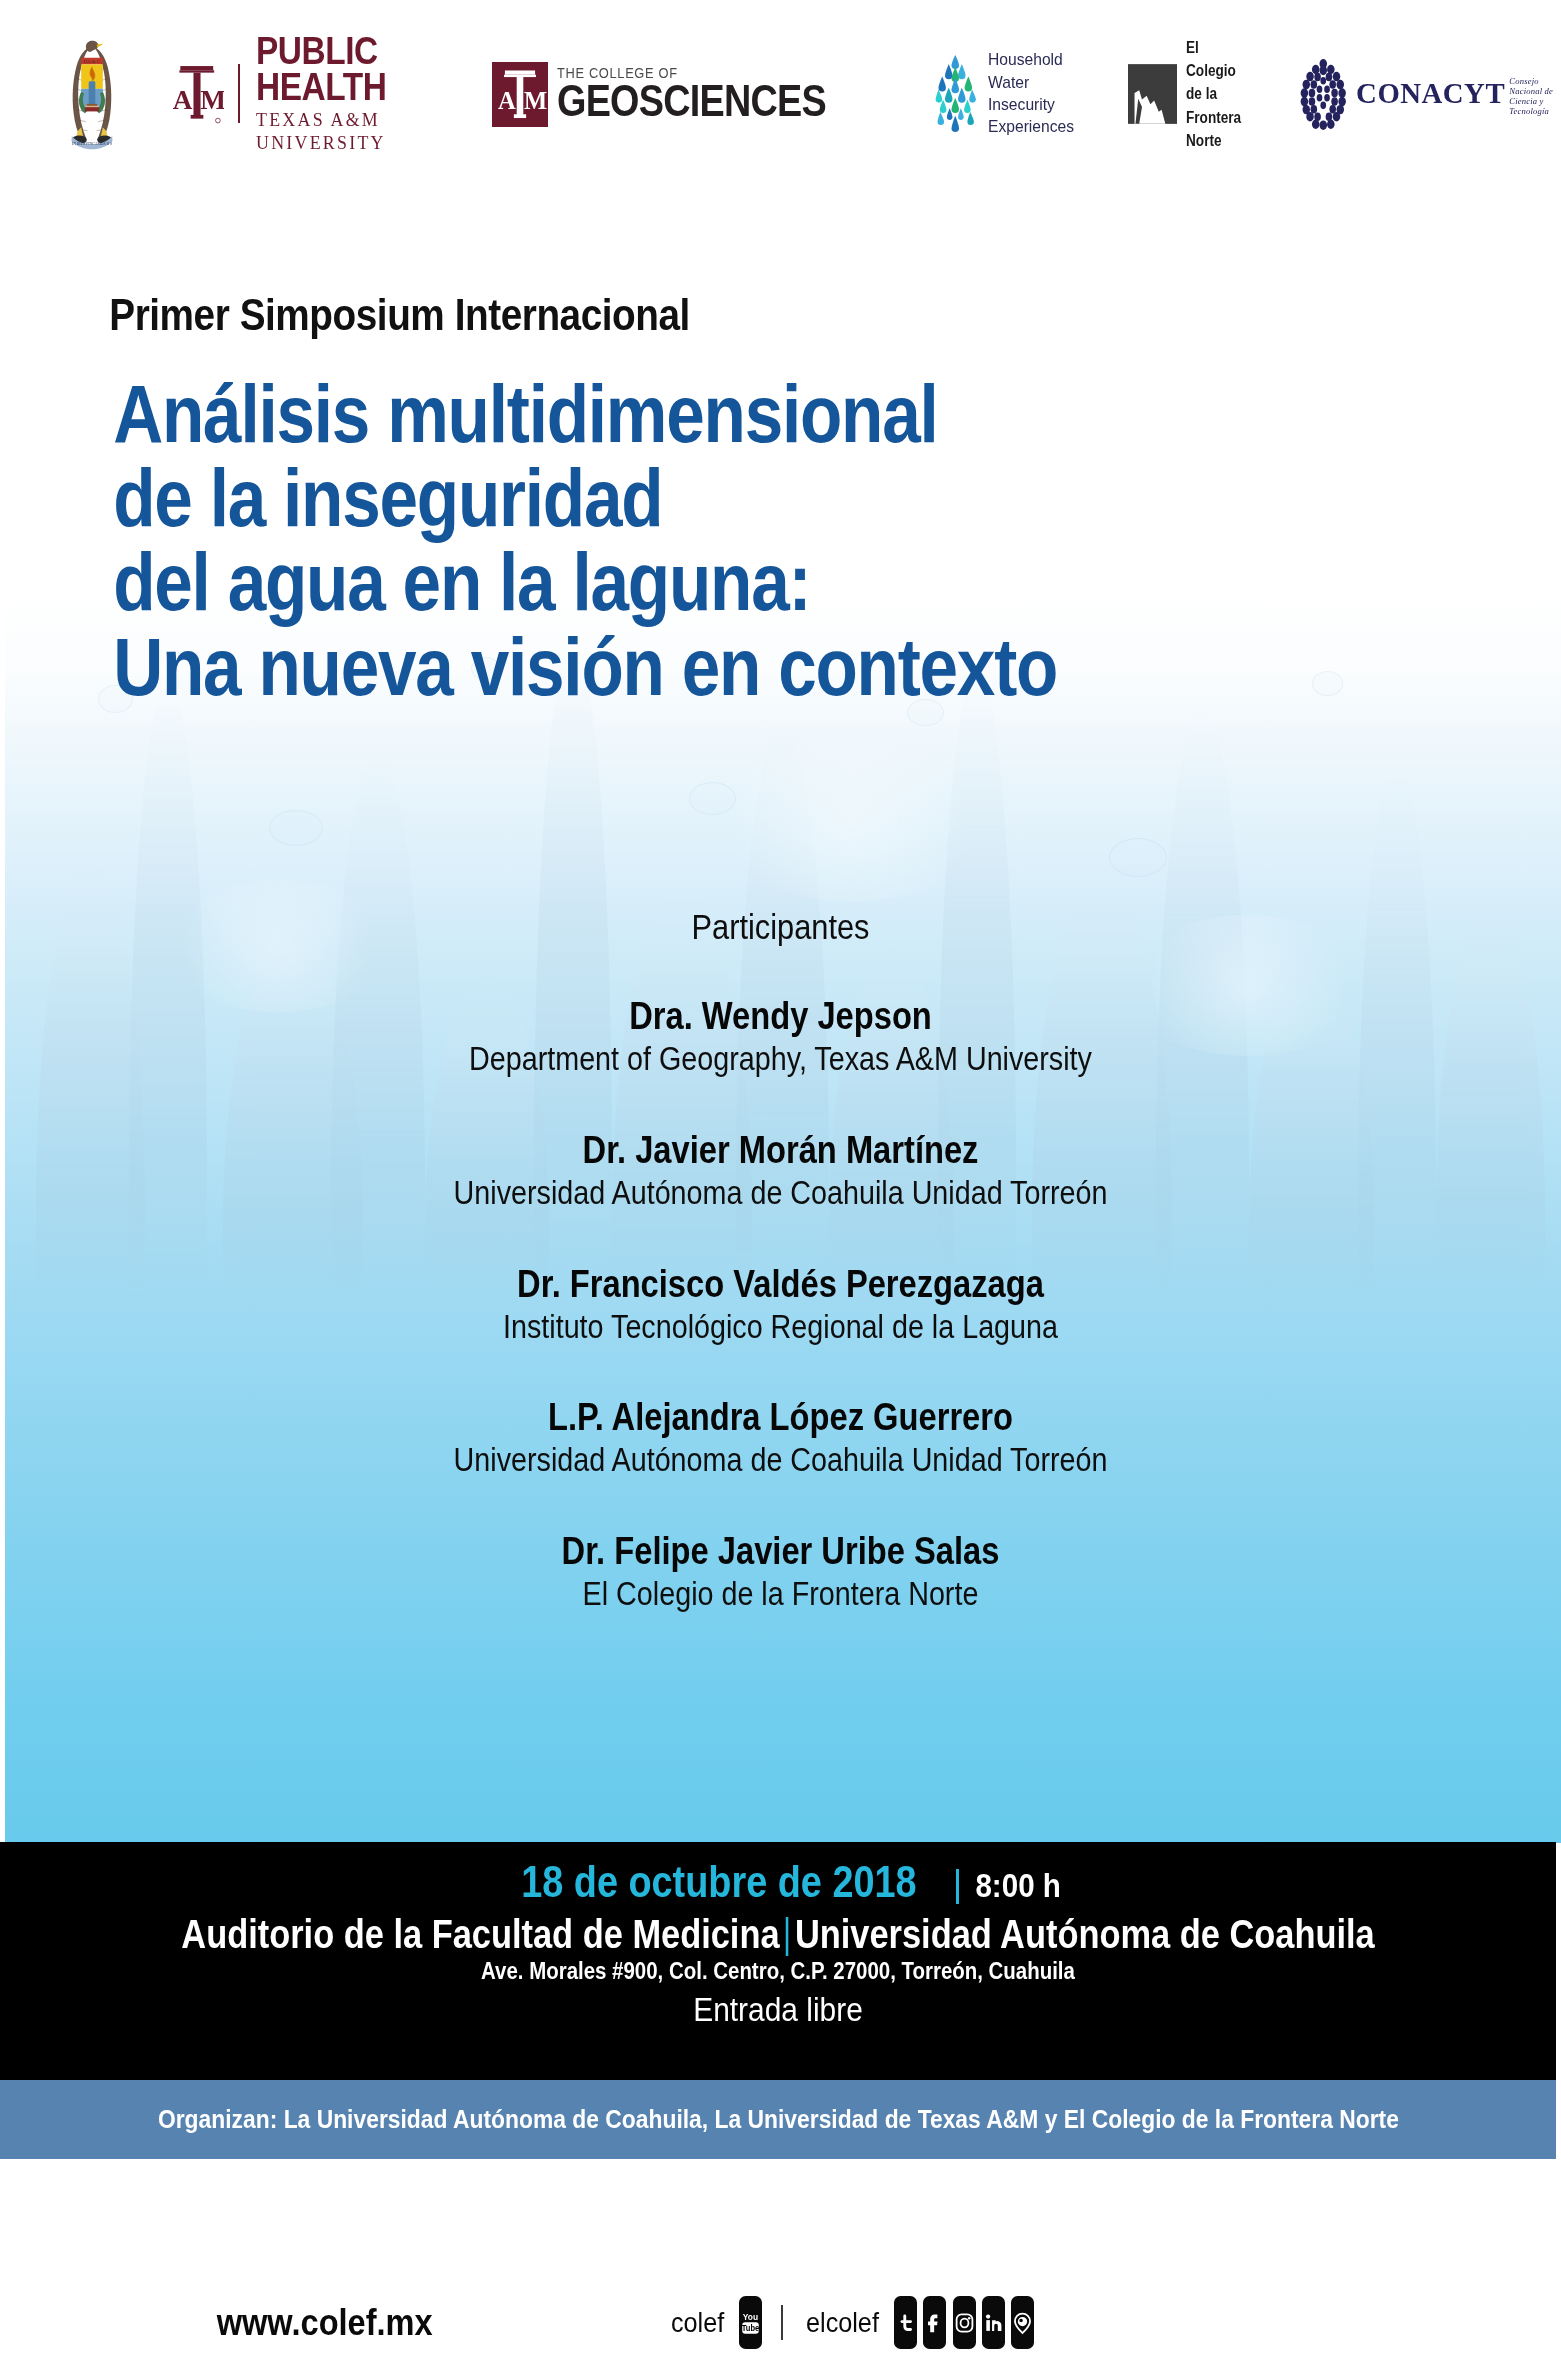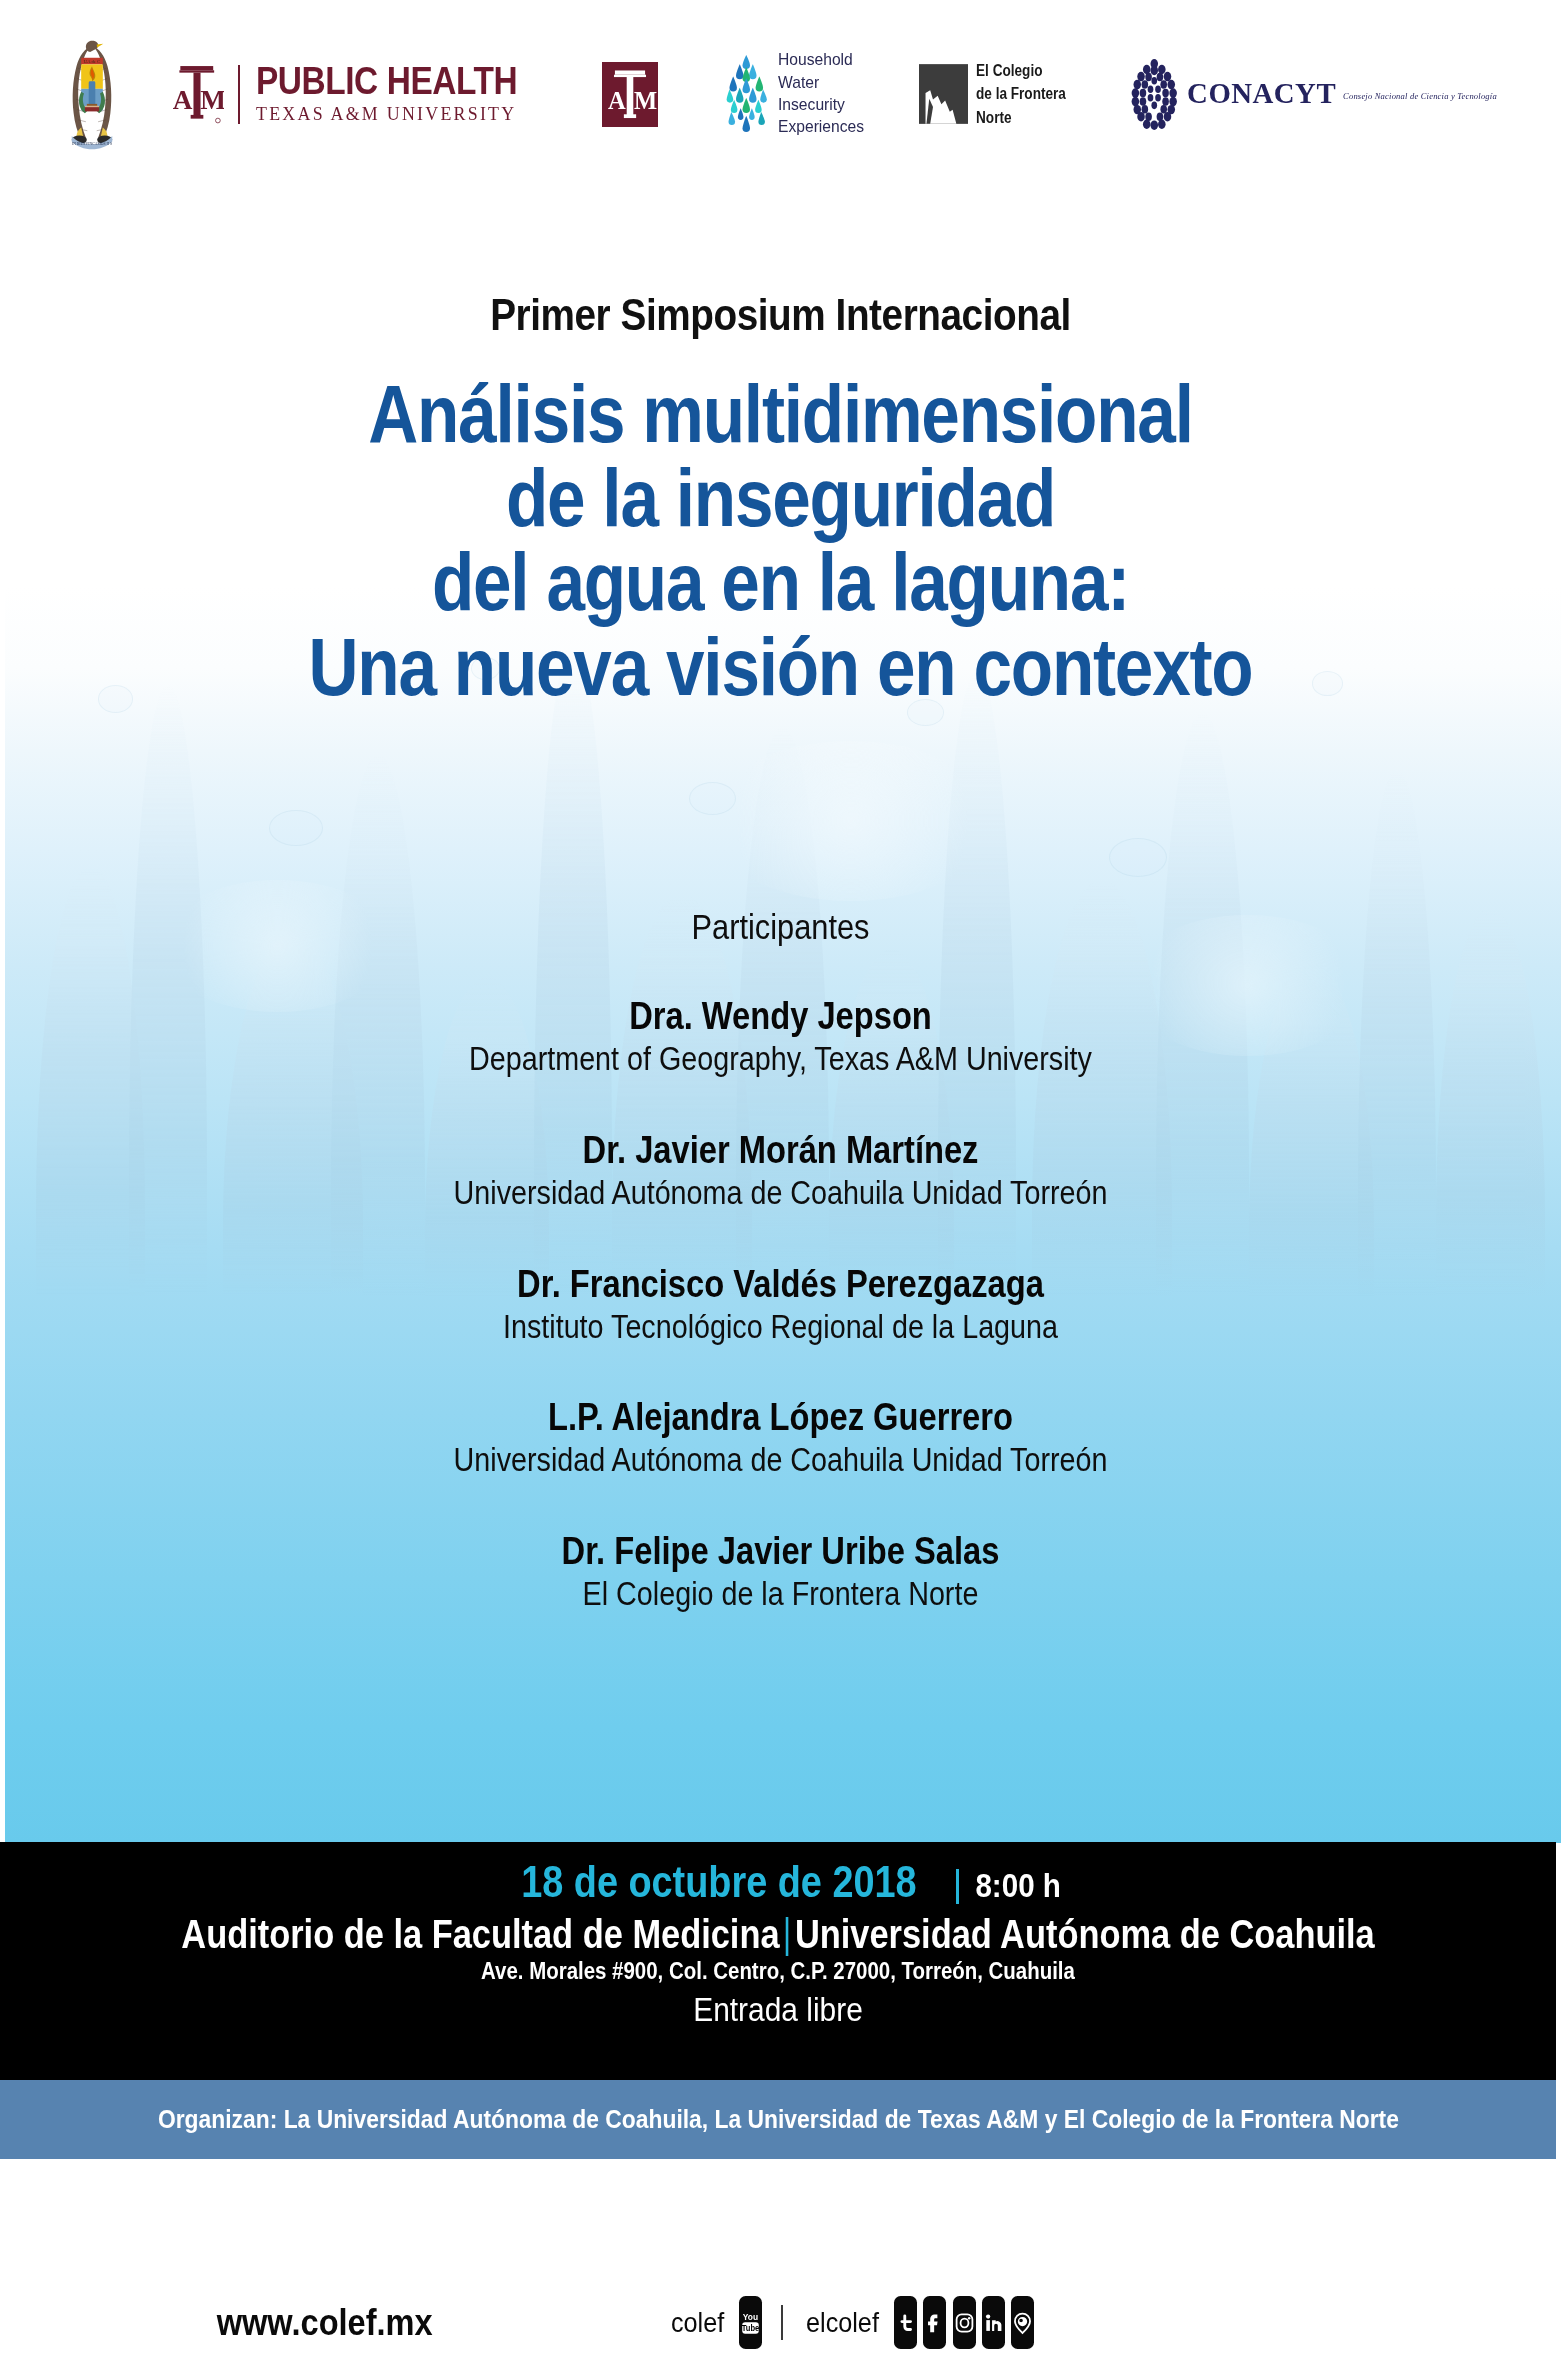--- a/index.html
+++ b/index.html
@@ -149,21 +149,21 @@
     background:rgba(205,230,244,.20);
   }
   .mist{
     position:absolute;border-radius:50%;
     background:radial-gradient(circle,rgba(255,255,255,.9) 0%,rgba(255,255,255,0) 70%);
   }
 
   
   .title-block{
     position:absolute;left:0;top:292px;width:1561px;
-    text-align:center;z-index:20;
+    text-align:left;z-index:20;
   }
   .kicker{
     font-family:"Liberation Sans",sans-serif;
     font-weight:bold;
     font-size:45px;
     color:#111111;
     letter-spacing:-0.5px;
     transform:scaleX(0.86);
     margin:0 0 35px 0;
     line-height:1;
@@ -392,20 +392,24 @@
       <div class="geo-box">
         <svg viewBox="0 0 118 138" width="56" height="65">
           <rect x="0" y="0" width="118" height="138" fill="#6d1a2e"></rect>
           <rect x="27" y="18" width="64" height="9" fill="#ffffff"></rect>
           <rect x="25" y="27" width="68" height="5" fill="#ffffff"></rect>
           <rect x="52" y="31" width="14" height="86" fill="#ffffff"></rect>
           <rect x="46" y="111" width="26" height="8" fill="#ffffff"></rect>
           <text x="31" y="100" font-family="Liberation Serif, serif" font-weight="bold" font-size="52" fill="#ffffff" text-anchor="middle">A</text>
           <text x="92" y="100" font-family="Liberation Serif, serif" font-weight="bold" font-size="52" fill="#ffffff" text-anchor="middle">M</text>
         </svg>
+      </div>
+      <div class="geo-text">
+        <div class="geo-top">THE COLLEGE OF</div>
+        <div class="geo-big">GEOSCIENCES</div>
       </div>
     </div>
 
     <div class="logo hwise">
       <div class="hwise-drops">
         <svg viewBox="0 0 105 175" width="49" height="82">
           <g>
             <path d="M52 4 C52 4 44 20 44 26 a8 8 0 0 0 16 0 C60 20 52 4 52 4Z" fill="#2e9ad6"></path>
             <path d="M38 24 C38 24 30 42 30 48 a8 8 0 0 0 16 0 C46 42 38 24 38 24Z" fill="#1e74bb"></path>
             <path d="M66 24 C66 24 58 42 58 48 a8 8 0 0 0 16 0 C74 42 66 24 66 24Z" fill="#3ab0df"></path>

